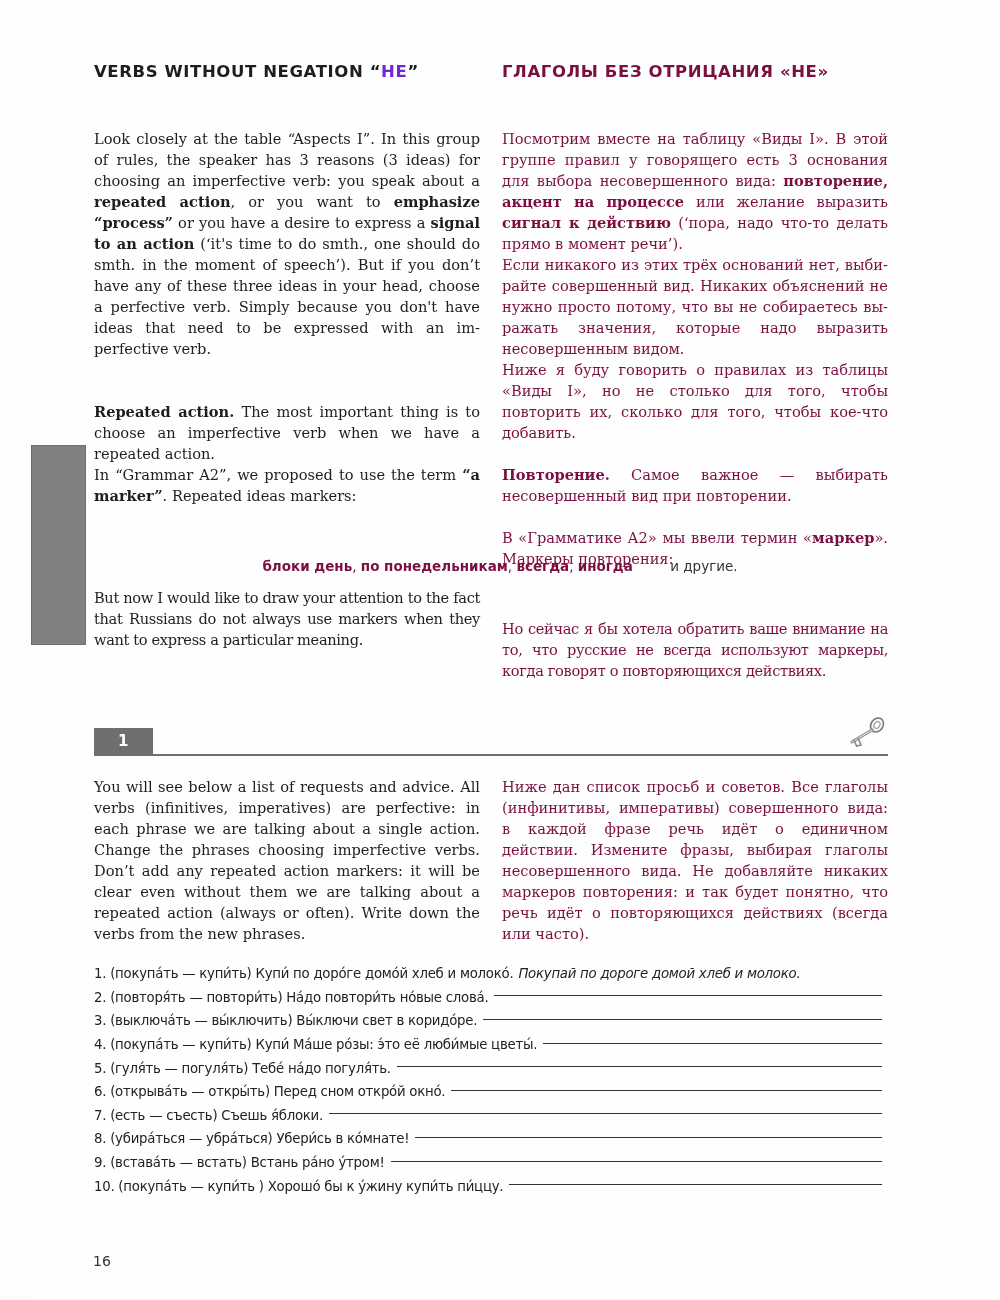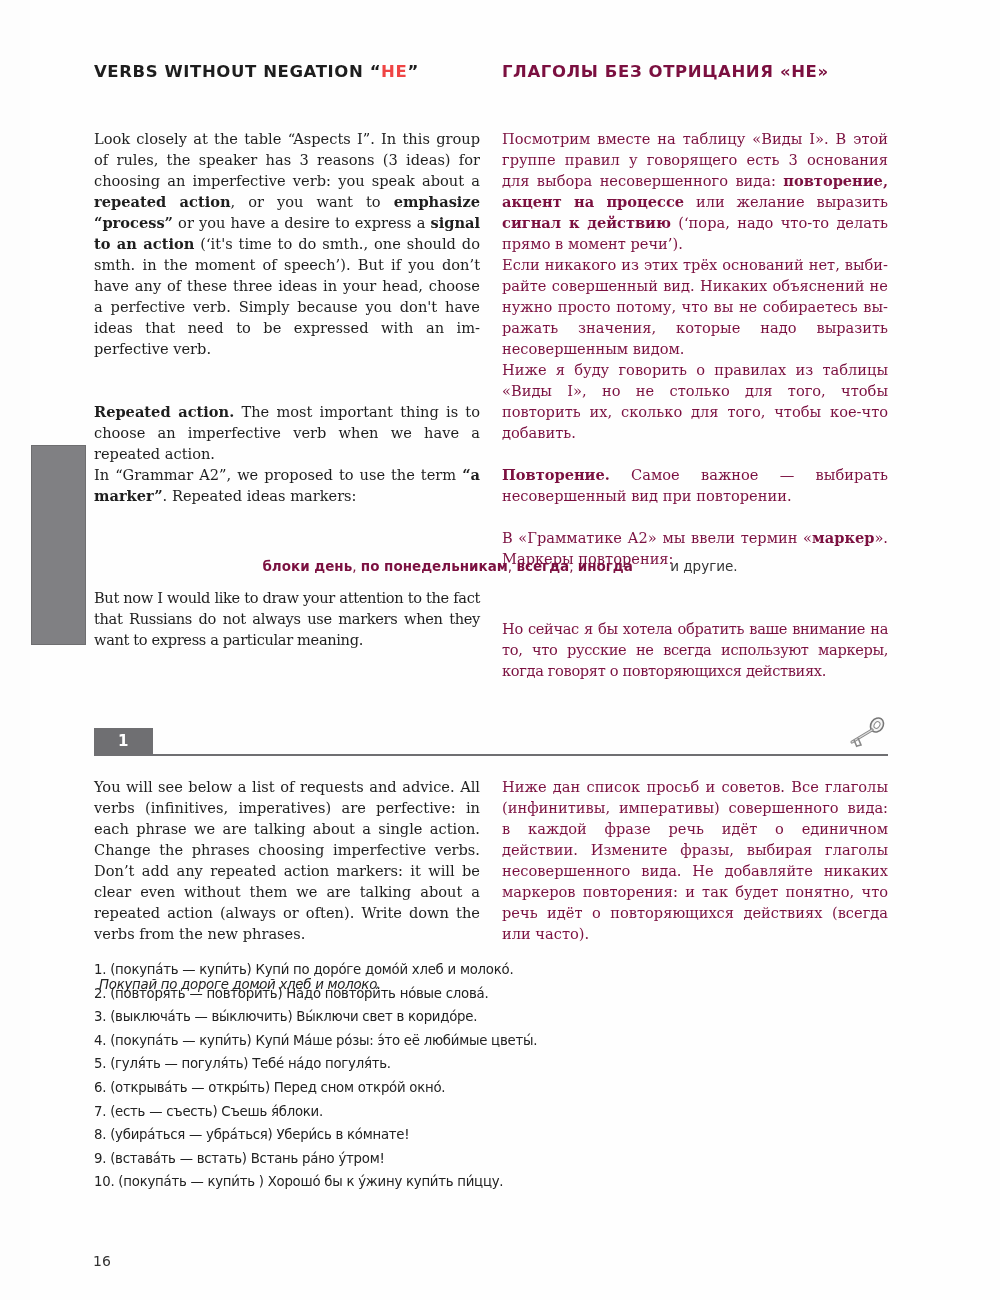--- a/index.html
+++ b/index.html
@@ -17,21 +17,21 @@
       position: absolute; left: 30px; top: 0; width: 970px; height: 1300px;
       background: #fefefe;
     }
     .heading {
       position: absolute; top: 62px;
       font-family: "DejaVu Sans", sans-serif; font-weight: bold;
       font-size: 16.5px; letter-spacing: 0.6px; white-space: nowrap;
     }
     .heading-en { left: 94px; color: #1e1e1e; }
     .heading-ru { left: 502px; color: #7b1040; }
-    .accent { color: #ef4444; }
+    .accent { color: #6d28d9; }
 
     .col {
       position: absolute; width: 386px;
       font-size: 14.6px; line-height: 21px; text-align: justify;
       hyphens: manual;
     }
     .col-en { left: 94px; color: #1e1e1e; }
     .col-ru { left: 502px; color: #7b1040; }
     .col p { margin: 0; }
     .col b { font-weight: bold; }
@@ -64,23 +64,22 @@
     .exercise-rule {
       position: absolute; left: 0; top: 26px; width: 794px; height: 2px; background: #6f6f72;
     }
     .key-icon { position: absolute; right: 2px; top: -12px; width: 42px; height: 34px; }
 
     .tasks {
       position: absolute; left: 94px; top: 962px; width: 788px;
       font-family: "DejaVu Sans", sans-serif; font-size: 13.3px; color: #222;
     }
     .task {
-      display: flex; align-items: flex-start; height: 23.6px; white-space: nowrap;
+      display: flex; align-items: center; height: 23.6px; white-space: nowrap;
       letter-spacing: -0.25px;
-      flex-direction: column;
     }
     .task .q { flex: 0 0 auto; }
     .task .ans-line {
       flex: 1 1 auto; border-bottom: 1.3px solid #333; margin-left: 6px; margin-bottom: 4px; height: 1px;
     }
     .task .sample { font-style: italic; margin-left: 5px; }
 
     .page-number {
       position: absolute; left: 93px; top: 1253px;
       font-family: "DejaVu Sans", sans-serif; font-size: 14px; color: #333;

